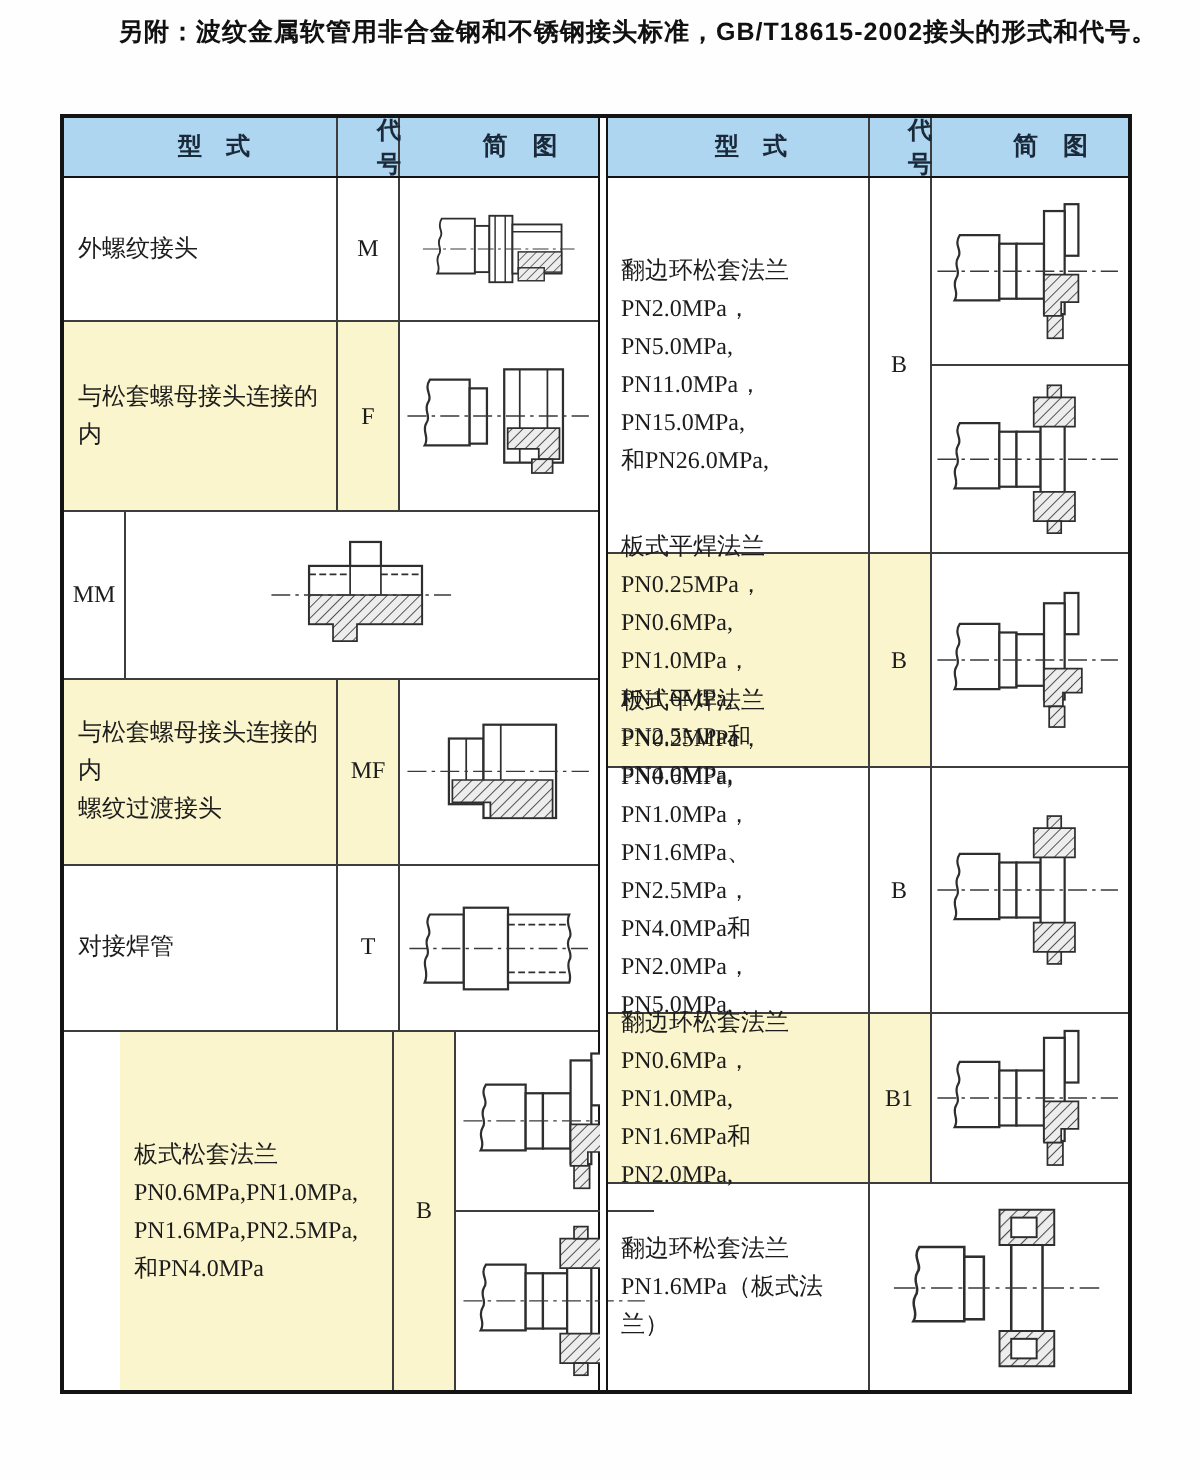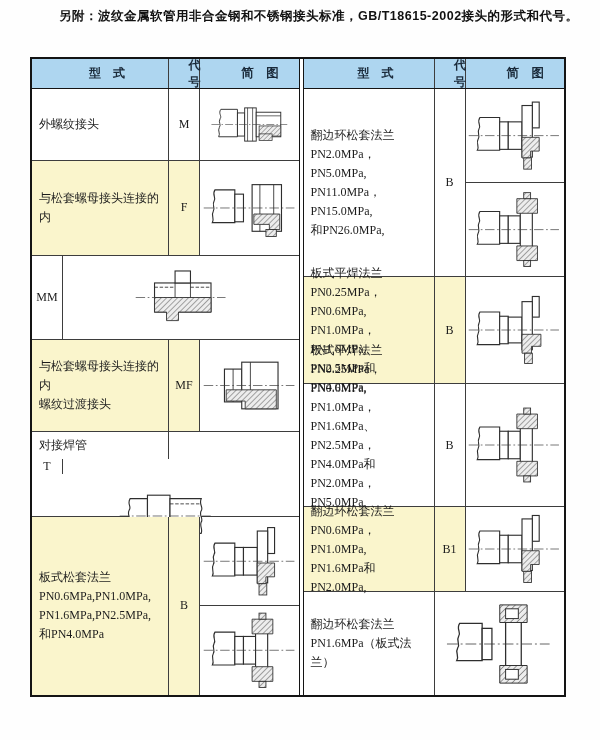--- a/index.html
+++ b/index.html
@@ -42,21 +42,21 @@
 
   .hl{ background:#faf5cc; }
 
   .diag{ flex:1; display:flex; align-items:center; justify-content:center; overflow:hidden; }
   .diag svg{ height:calc(100% - 6px); max-height:88px; max-width:96%; }
   .sub{ border-bottom:1px solid #3d3d3d; }
   .sub:last-child{ border-bottom:none; }
 
   
   .lr1{height:72px;} .lr2{height:97px;} .lr3{height:84px;}
-  .lr4{height:94px;} .lr5{height:85px;flex-direction:column;} .lr6{height:182px;}
+  .lr4{height:94px;} .lr5{height:85px;} .lr6{height:182px;margin-left:28px;}
   .rr1{height:191px;} .rr2{height:107px;} .rr3{height:123px;}
   .rr4{height:85px;}  .rr5{height:104px;}
   .sub-a{height:91px;} .sub-b{flex:1;}
   .sub-c{height:86px;} .sub-d{flex:1;}
 </style>
 </head>
 <body>
 
 <div class="page-title">另附：波纹金属软管用非合金钢和不锈钢接头标准，GB/T18615-2002接头的形式和代号。</div>
 

